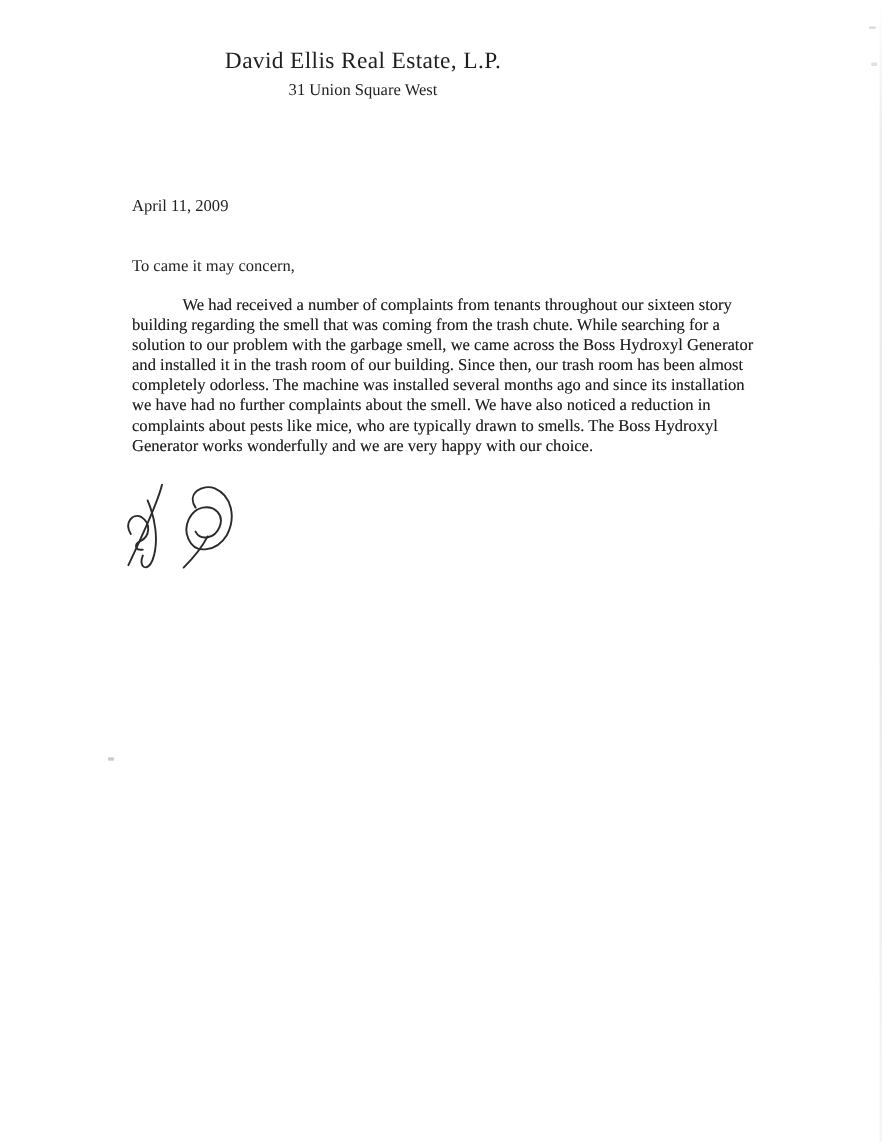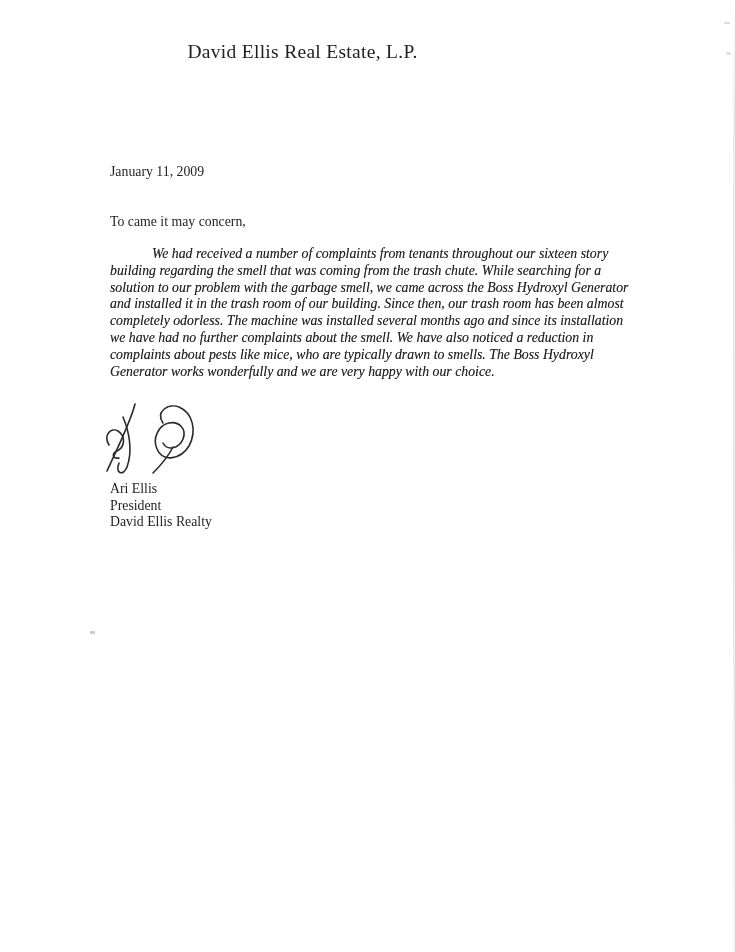--- a/index.html
+++ b/index.html
@@ -19,21 +19,20 @@
   .lh-line { font-size: 13.8px; line-height: 16.4px; }
 
   
   .date { position: absolute; top: 164px; left: 110px; font-size: 13.8px; }
   .salutation { position: absolute; top: 214px; left: 110px; font-size: 13.8px; }
   .body-par {
     position: absolute; top: 246px; left: 110px; width: 521px;
     font-size: 13.8px; line-height: 16.8px;
     text-indent: 42px; margin: 0; text-align: left;
     text-shadow: 0 0 0.4px rgba(0,0,0,0.45);
-    font-style: italic;
   }
 
   
   .sig-svg { position: absolute; top: 401px; left: 103px; }
   .sig-svg path { fill: none; stroke: #2b2b2b; stroke-width: 1.6; stroke-linecap: round; }
   .sig-block { position: absolute; top: 481px; left: 110px; font-size: 13.8px; line-height: 16.6px; }
 
   
   .edge-line {
     position: absolute; right: 0; top: 0; width: 2px; height: 952px;
@@ -45,40 +44,36 @@
   .speck-b { left: 724px; top: 22px;  width: 6px; height: 2px; background: #c0c0c0; opacity: 0.6; }
   .speck-c { left: 726px; top: 52px;  width: 5px; height: 3px; background: #c4c4c4; opacity: 0.5; }
 </style>
 </head>
 <body>
 
 <div class="page">
 
   <header class="letterhead">
     <div class="company">David Ellis Real Estate, L.P.</div>
+    <div class="lh-line">31 Union Square West</div>
   </header>
 
-  <div class="date">January 11, 2009</div>
+  <div class="date">April 11, 2009</div>
 
   <div class="salutation">To came it may concern,</div>
 
   <p class="body-par">We had received a number of complaints from tenants throughout our sixteen story building regarding the smell that was coming from the trash chute. While searching for a solution to our problem with the garbage smell, we came across the Boss Hydroxyl Generator and installed it in the trash room of our building. Since then, our trash room has been almost completely odorless. The machine was installed several months ago and since its installation we have had no further complaints about the smell. We have also noticed a reduction in complaints about pests like mice, who are typically drawn to smells. The Boss Hydroxyl Generator works wonderfully and we are very happy with our choice.</p>
 
   <svg class="sig-svg" width="102" height="80" viewBox="0 0 102 80" aria-hidden="true">
     <path d="M32,3 C28,20 14,48 4,70"></path>
     <path d="M6,44 C0,34 8,26 15,30 C23,35 22,46 14,50 C8,53 10,58 16,57"></path>
     <path d="M20,16 C26,30 30,50 24,66 C20,76 12,72 16,62"></path>
     <path d="M60,22 C52,10 66,2 76,6 C90,12 94,30 86,45 C78,58 60,62 54,48 C49,37 56,24 66,22 C76,20 84,28 80,38 C76,48 64,50 60,42"></path>
     <path d="M70,46 C64,58 56,66 50,72"></path>
   </svg>
 
-  <div class="sig-block">
-    <div>Ari Ellis</div>
-    <div>President</div>
-    <div>David Ellis Realty</div>
-  </div>
 
   <div class="edge-line"></div>
   <div class="speck speck-a"></div>
   <div class="speck speck-b"></div>
   <div class="speck speck-c"></div>
 
 </div>
 
 </body></html>

